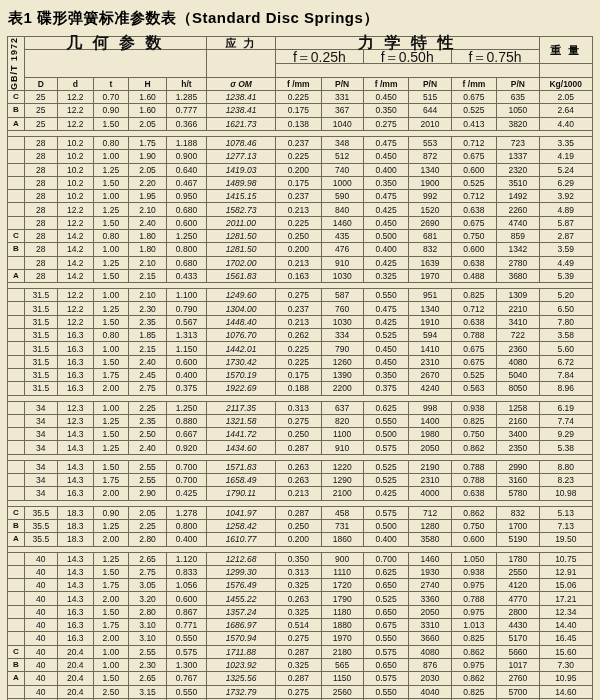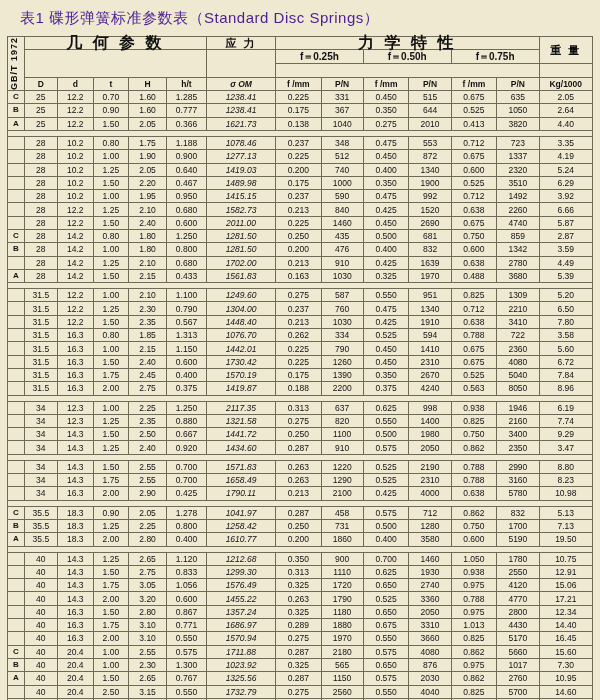--- a/index.html
+++ b/index.html
@@ -5,24 +5,24 @@
   html,body{margin:0;padding:0;}
   body{
     width:600px;height:700px;
     background:#efe9d2;
     font-family:"Liberation Sans", sans-serif;
     color:#1a1a1a;
     overflow:hidden;
   }
   .page{width:600px;height:700px;position:relative;box-sizing:border-box;padding:0;}
   .title{
-    font-size:15px;font-weight:normal;
-    padding:9px 0 8px 20px;
+    font-size:15px;font-weight:bold;
+    padding:9px 0 8px 8px;
     letter-spacing:0.5px;
-    color:#4c1d95;
+    color:#000000;
   }
   table{
     border-collapse:collapse;
     width:586px;
     margin:0 auto;
     table-layout:fixed;
     background:#efe9d2;
   }
   td,th{
     border:1px solid #6f6a55;
@@ -41,21 +41,21 @@
     writing-mode:vertical-rl;
     text-orientation:mixed;
     transform:rotate(180deg);
     font-size:9px;font-weight:bold;
     letter-spacing:1px;
     white-space:nowrap;
   }
   .sidecell{width:15px;font-size:8px;font-weight:bold;}
   .spacer td{height:5px;border-left:1px solid #6f6a55;border-right:1px solid #6f6a55;border-top:1px solid #6f6a55;border-bottom:1px solid #6f6a55;background:#efe9d2;}
   .sym{font-style:italic;font-size:8.5px;margin-left:6px;}
-  .subhdr td{height:13px;font-size:10px;font-weight:bold;}
+  .subhdr td{height:13px;font-size:14px;font-weight:normal;}
 </style>
 </head>
 <body>
 
 <div class="page">
 
   <div class="title">表1  碟形弹簧标准参数表（Standard Disc Springs）</div>
 
   <table>
     <colgroup>
@@ -250,21 +250,21 @@
           <td>1.25</td>
           <td>2.10</td>
           <td>0.680</td>
           <td class="sym">1582.73</td>
           <td>0.213</td>
           <td>840</td>
           <td>0.425</td>
           <td>1520</td>
           <td>0.638</td>
           <td>2260</td>
-          <td>6.66</td>
+          <td>4.89</td>
         </tr>
         <tr>
           <td class="sidecell"></td>
           <td>28</td>
           <td>12.2</td>
           <td>1.50</td>
           <td>2.40</td>
           <td>0.600</td>
           <td class="sym">2011.00</td>
           <td>0.225</td>
@@ -454,21 +454,21 @@
           <td>5040</td>
           <td>7.84</td>
         </tr>
         <tr>
           <td class="sidecell"></td>
           <td>31.5</td>
           <td>16.3</td>
           <td>2.00</td>
           <td>2.75</td>
           <td>0.375</td>
-          <td class="sym">1419.87</td>
+          <td class="sym">1922.69</td>
           <td>0.188</td>
           <td>2200</td>
           <td>0.375</td>
           <td>4240</td>
           <td>0.563</td>
           <td>8050</td>
           <td>8.96</td>
         </tr>
         <tr class="spacer">
           <td colspan="14"></td>
@@ -479,21 +479,21 @@
           <td>12.3</td>
           <td>1.00</td>
           <td>2.25</td>
           <td>1.250</td>
           <td class="sym">2117.35</td>
           <td>0.313</td>
           <td>637</td>
           <td>0.625</td>
           <td>998</td>
           <td>0.938</td>
-          <td>1946</td>
+          <td>1258</td>
           <td>6.19</td>
         </tr>
         <tr>
           <td class="sidecell"></td>
           <td>34</td>
           <td>12.3</td>
           <td>1.25</td>
           <td>2.35</td>
           <td>0.880</td>
           <td class="sym">1321.58</td>
@@ -528,21 +528,21 @@
           <td>1.25</td>
           <td>2.40</td>
           <td>0.920</td>
           <td class="sym">1434.60</td>
           <td>0.287</td>
           <td>910</td>
           <td>0.575</td>
           <td>2050</td>
           <td>0.862</td>
           <td>2350</td>
-          <td>3.47</td>
+          <td>5.38</td>
         </tr>
         <tr class="spacer">
           <td colspan="14"></td>
         </tr>
         <tr>
           <td class="sidecell"></td>
           <td>34</td>
           <td>14.3</td>
           <td>1.50</td>
           <td>2.55</td>
@@ -723,21 +723,21 @@
           <td>12.34</td>
         </tr>
         <tr>
           <td class="sidecell"></td>
           <td>40</td>
           <td>16.3</td>
           <td>1.75</td>
           <td>3.10</td>
           <td>0.771</td>
           <td class="sym">1686.97</td>
-          <td>0.289</td>
+          <td>0.514</td>
           <td>1880</td>
           <td>0.675</td>
           <td>3310</td>
           <td>1.013</td>
           <td>4430</td>
           <td>14.40</td>
         </tr>
         <tr>
           <td class="sidecell"></td>
           <td>40</td>

